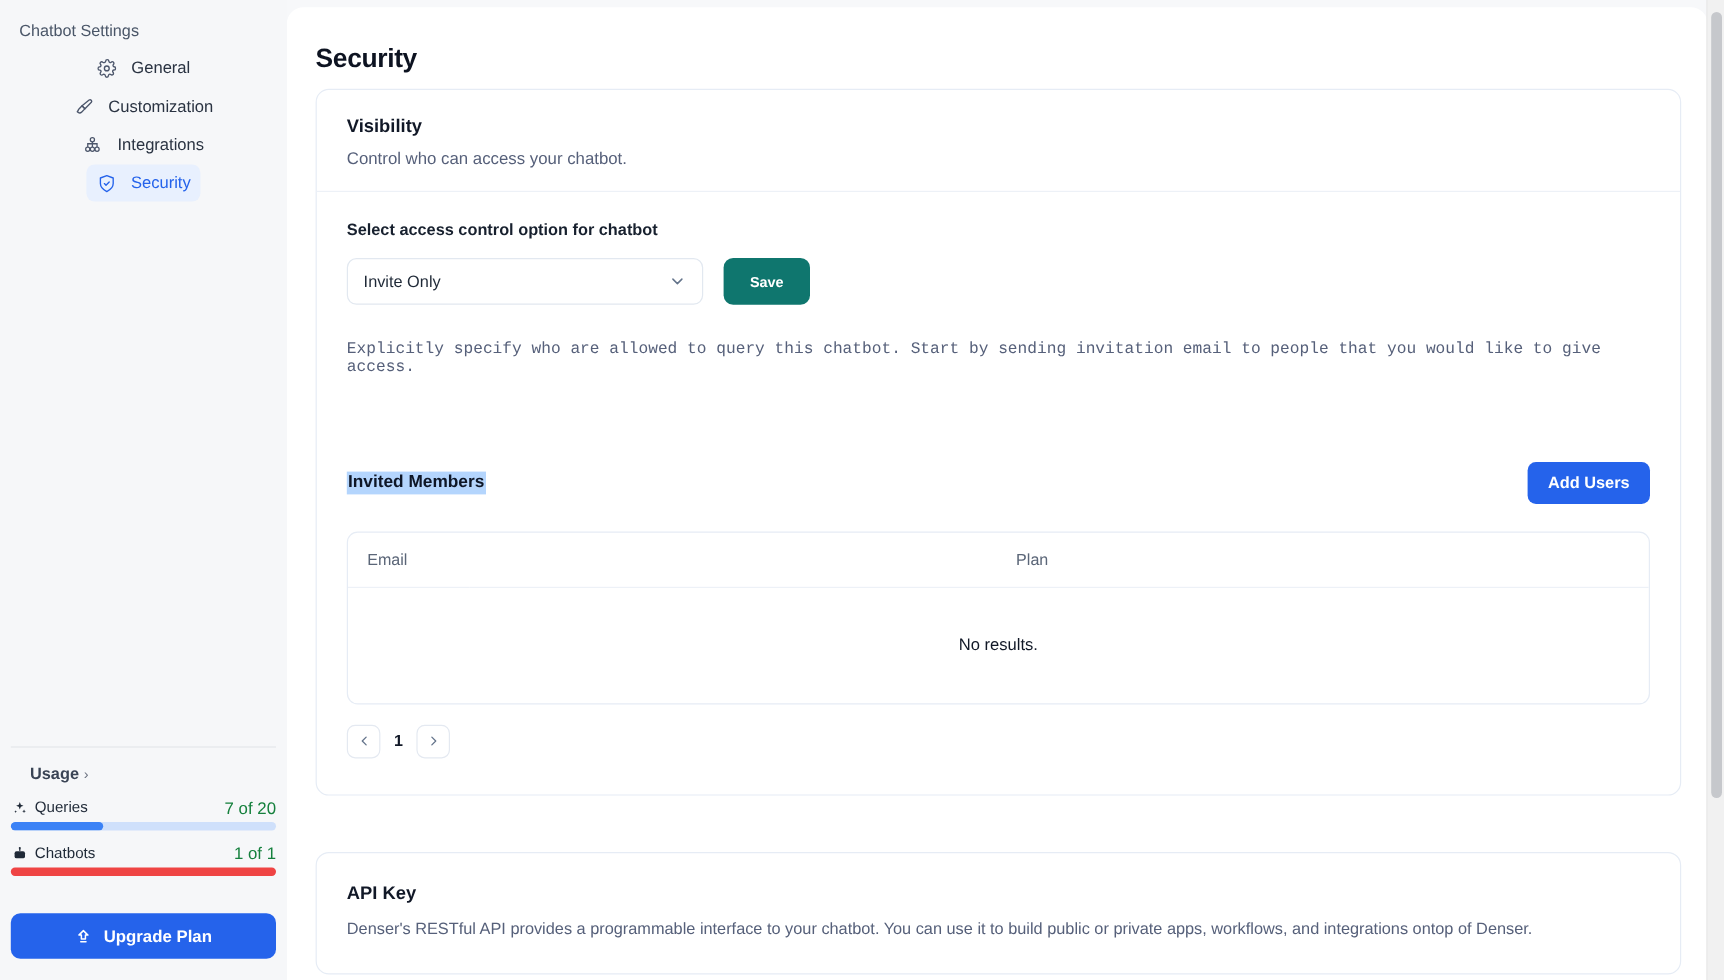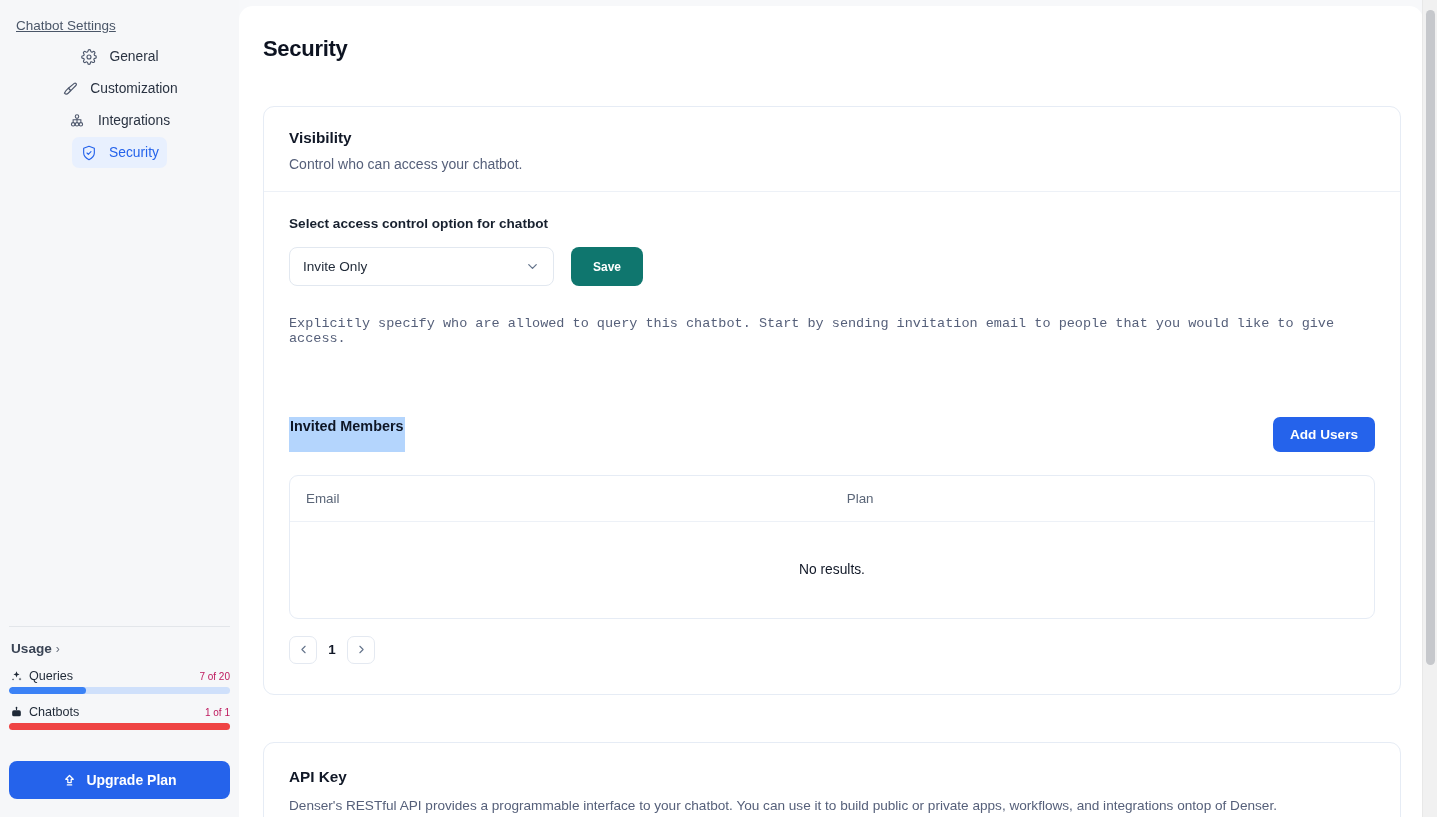--- a/index.html
+++ b/index.html
@@ -41,48 +41,47 @@
   .help-icon { width: 18px; height: 18px; color: #4b5563; cursor: pointer; display:block; }
   .avatar {
     width: 19px; height: 19px; border-radius: 50%;
     background: #5fa544; color: #fff;
     font-size: 9.5px; display: flex; align-items: center; justify-content: center;
     cursor: pointer; letter-spacing: 0.2px;
   }
   .side-section-label {
     font-size: 13.5px; color: #4a5668;
     padding: 18px 0 4px 16px;
-    text-decoration: underline;
   }
   .nav { padding: 4px 11px 0 11px; display: flex; flex-direction: column; gap: 1px; align-items: center; }
   .nav-item {
     display: flex; align-items: center; gap: 12px;
     height: 31px; padding: 0 8px;
     border-radius: 7px;
     font-size: 13.8px; color: #2a3342;
     cursor: pointer;
   }
   .nav-item .ic { width: 17px; height: 17px; display:flex; align-items:center; justify-content:center; color: #4c566b; flex: 0 0 17px;}
   .nav-item.active { background: #e8f0fe; color: #2563eb; }
   .nav-item.active .ic { color: #2563eb; }
   .nav-item.active .nav-label { color: #2563eb; font-weight: normal; }
 
   .side-spacer { flex: 1 1 auto; }
   .usage-divider { height: 1px; background: #e3e6ea; margin: 0 9px 0 9px; }
   .usage-wrap { padding: 14px 9px 0 9px; }
   .usage-title {
     font-size: 13.6px; color: #3a4455; font-weight: bold;
     display: flex; align-items: center; gap: 4px; cursor: pointer;
-    margin-bottom: 13px; margin-left: 2px;
+    margin-bottom: 13px; margin-left: 16px;
   }
   .usage-title .chev { font-size: 12px; font-weight: normal; color: #6b7280; }
   .meter { margin-bottom: 11px; }
   .meter-row { display: flex; align-items: center; font-size: 12.6px; color: #1f2937; margin-bottom: 4px; }
   .meter-row .mic { width: 14px; height: 14px; margin-right: 6px; display:flex; align-items:center; justify-content:center; }
-  .meter-row .mval { margin-left: auto; color: #be185d; font-size: 10px; }
+  .meter-row .mval { margin-left: auto; color: #15803d; font-size: 14px; }
   .bar { height: 7px; border-radius: 4px; width: 100%; overflow: hidden; position: relative; }
   .bar.blue { background: #cfe0fb; }
   .bar.blue > i { display:block; height: 100%; background: #3b82f6; border-radius: 4px; }
   .bar.red { background: #ef4444; border-radius: 4px; }
   .upgrade-wrap { padding: 20px 9px 18px 9px; }
   .upgrade-btn {
     width: 100%; height: 38px; border: none; border-radius: 8px;
     background: #2563eb; color: #fff; font-size: 14px; font-weight: bold;
     display: flex; align-items: center; justify-content: center; gap: 9px;
     cursor: pointer; font-family: inherit;
@@ -101,46 +100,46 @@
     border-radius: 14px;
     min-height: 880px;
     padding: 30px 22px 0 24px;
     position: relative;
   }
   .page-title { font-size: 22px; font-weight: bold; color: #0d1321; letter-spacing: -0.3px; }
   .page-sub { font-size: 13.8px; color: #56607a; margin-top: 9px; }
 
   .card {
     border: 1px solid #e6ecf5; border-radius: 11px;
-    margin-top: 44px; background: #fff;
+    margin-top: 12px; background: #fff;
   }
   .card-head { padding: 22px 0 19px 25px; border-bottom: 1px solid #edf1f7; }
   .card-head h3 { font-size: 15.3px; font-weight: bold; color: #111827; }
   .card-head p { font-size: 14px; color: #56607a; margin-top: 9px; }
   .card-body { padding: 24px 25px 30px 25px; }
 
   .field-label { font-size: 13.6px; font-weight: bold; color: #17202e; }
   .control-row { display: flex; align-items: center; gap: 17px; margin-top: 16px; }
   .select {
-    width: 265px; height: 39px;
+    width: 297px; height: 39px;
     border: 1px solid #e2e8f0; border-radius: 8px;
     background: #fff; display: flex; align-items: center;
     padding: 0 13px; font-size: 13.6px; color: #1f2937;
     cursor: pointer;
   }
   .select .chev-d { margin-left: auto; color: #64748b; display:flex; }
   .save-btn {
     height: 39px; padding: 0 22px; border: none; border-radius: 8px;
     background: #0f766e; color: #ffffff; font-size: 12px; font-weight: bold;
     cursor: pointer; font-family: inherit;
   }
   .helper-text { font-size: 13.5px; color: #56607a; margin-top: 30px; font-family: Liberation Mono, monospace; }
 
   .members-head {
-    display: flex; 
+    display: flex; align-items: center;
     margin-top: 71px;
   }
   .members-title {
     font-size: 14.4px; font-weight: bold; color: #0e1626;
     background: #b4d5fd; padding: 1px 1px 2px 1px;
   }
   .add-users-btn {
     margin-left: auto;
     height: 35px; padding: 0 17px; border: none; border-radius: 7px;
     background: #2563eb; color: #fff; font-size: 13.6px; font-weight: bold;

